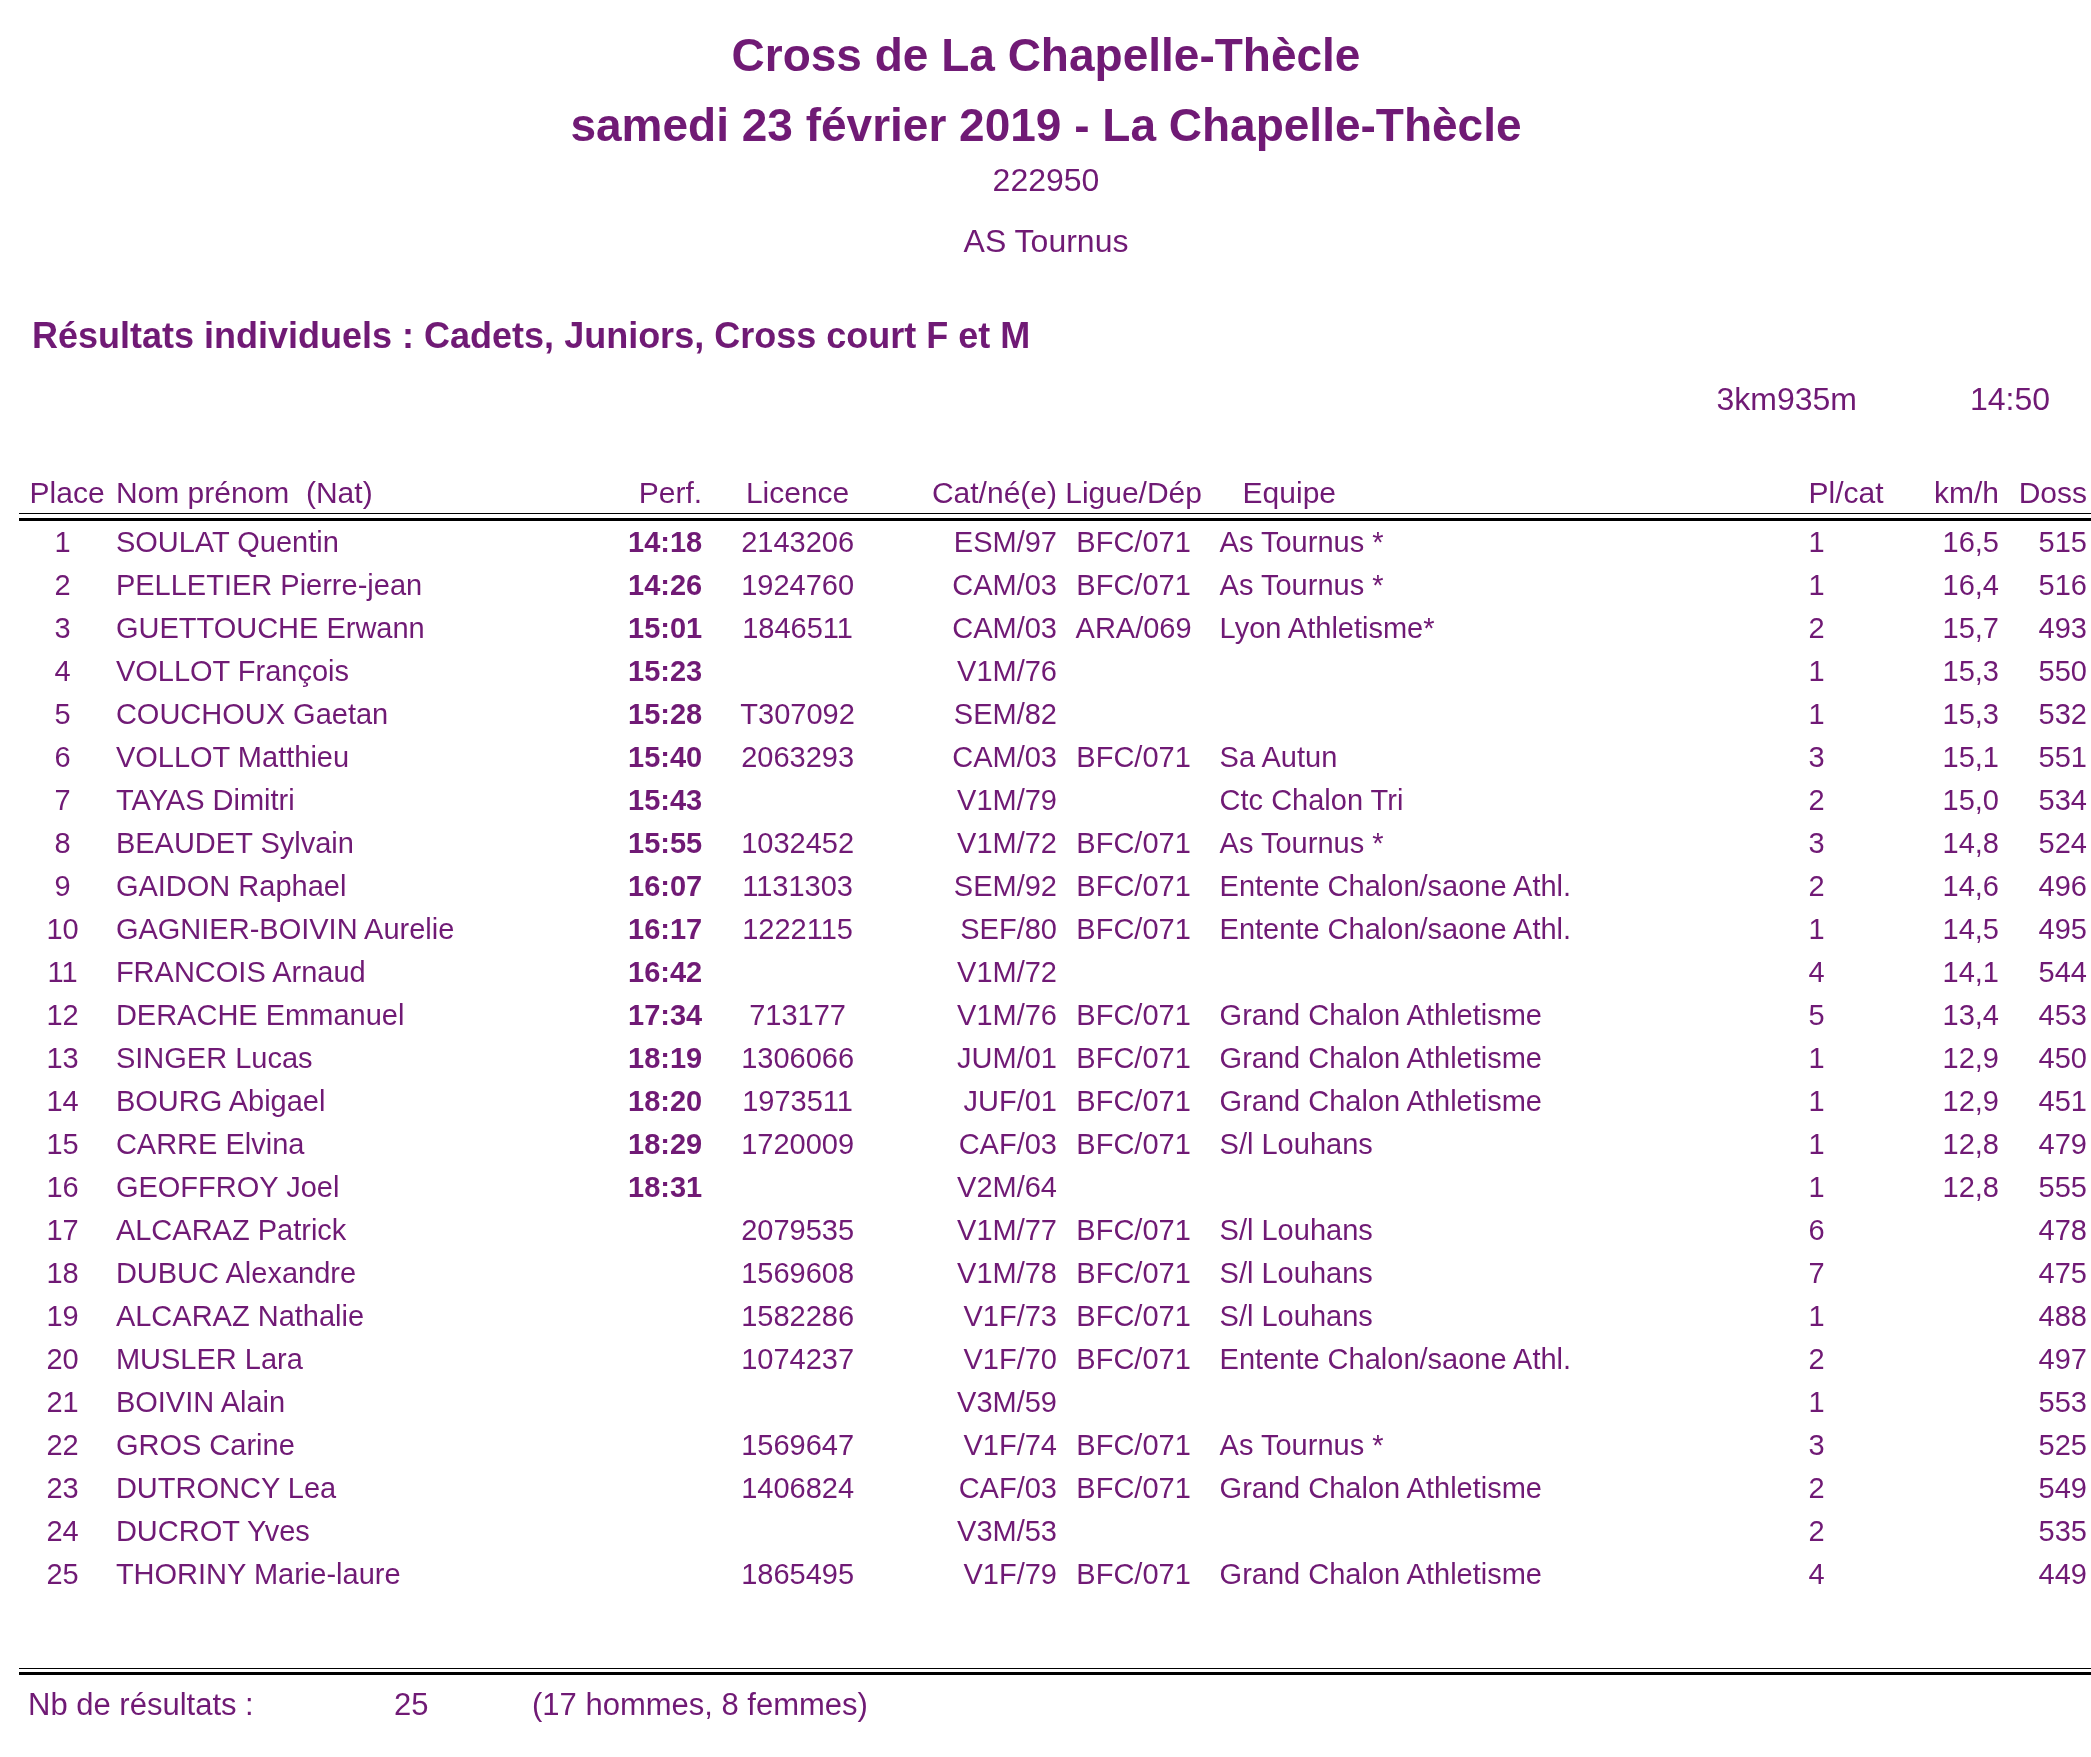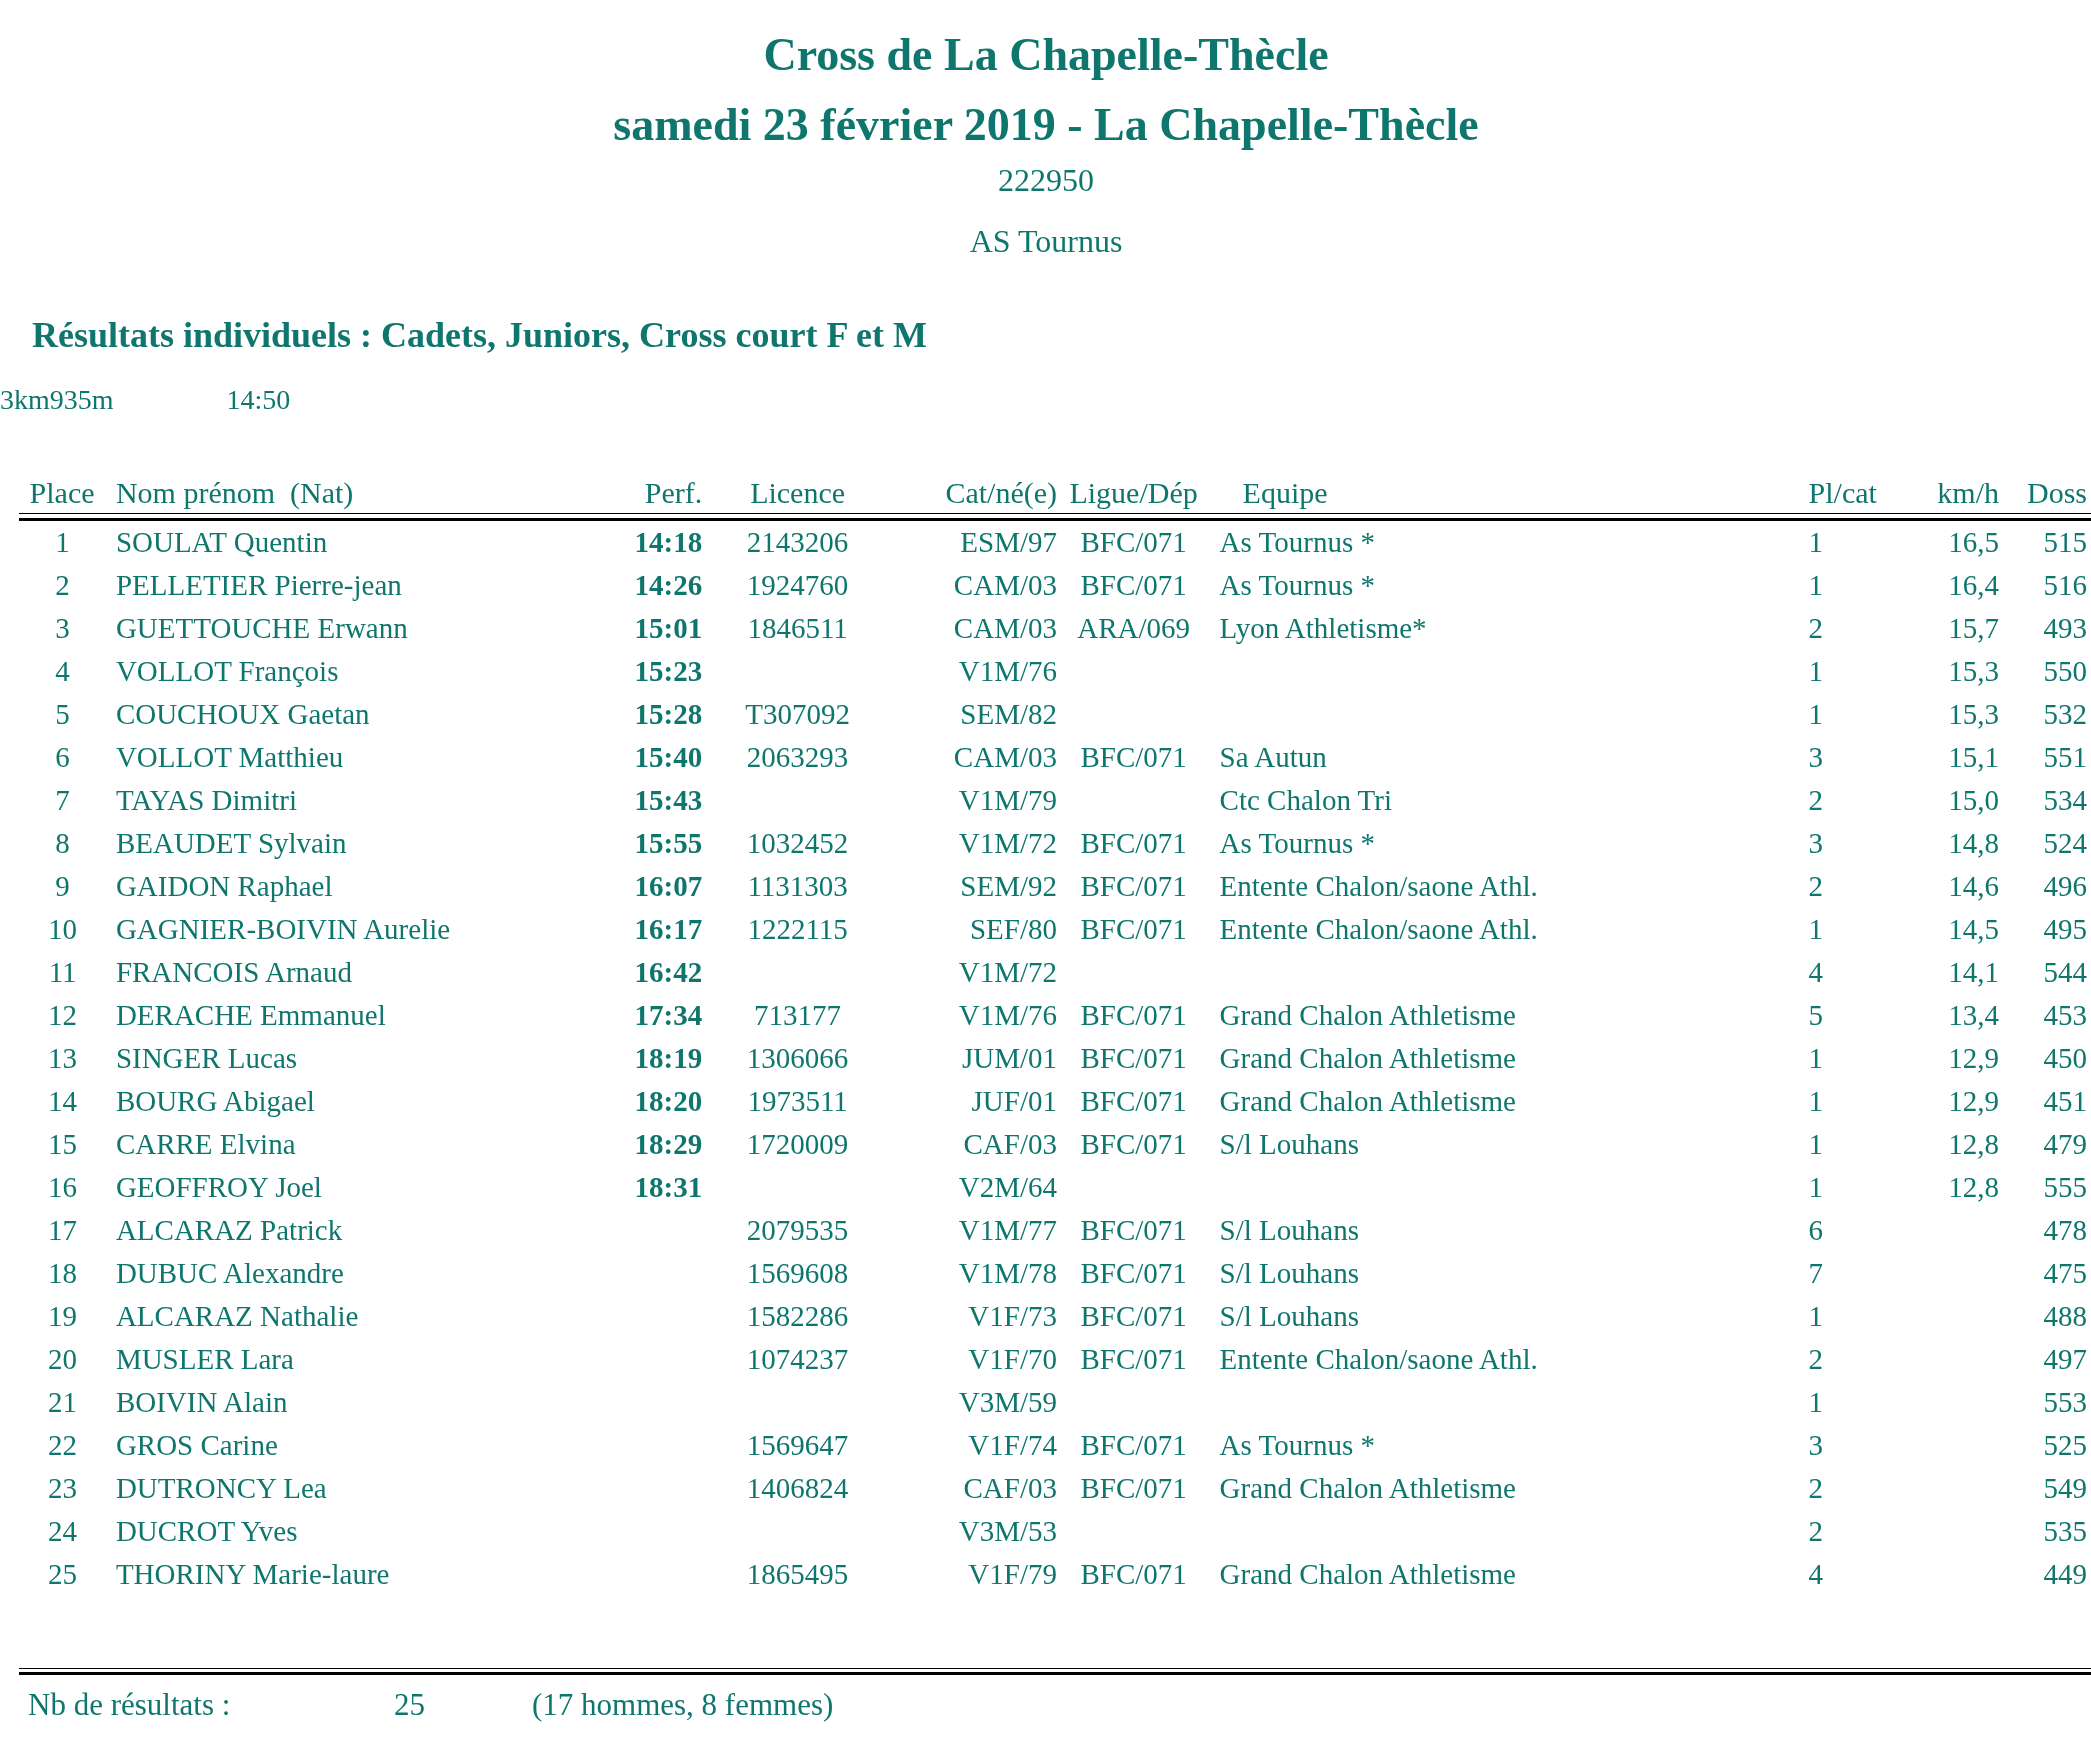--- a/index.html
+++ b/index.html
@@ -1,31 +1,31 @@
 <!DOCTYPE html>
 <html style="font-size:15px"><head>
 <meta charset="utf-8">
 <style>
   html, body { margin: 0; padding: 0; background: #fff; }
   .page {
     position: relative;
     width: 2092px;
     height: 1758px;
     background: #ffffff;
-    color: #0f766e;
-    font-family: Liberation Serif, serif;
+    color: #701a75;
+    font-family: Liberation Sans, sans-serif;
     overflow: hidden;
   }
   .titles { padding-top: 20.4px; font-size: 46px; font-weight: bold; line-height: 70px; text-align: center; }
   .code  { font-size: 32px; line-height: 37px; margin-top: 2px; text-align: center; }
   .club  { font-size: 32px; line-height: 37px; margin-top: 24px; text-align: center; }
   .section-title { font-size: 36px; font-weight: bold; line-height: 43px; margin: 54px 0 0 32px; }
   .race-info {
-    margin-top: 24px; font-size: 28px; line-height: 37px;
-    display: flex; justify-content: flex-start; gap: 113px; padding-right: 42px;
+    margin-top: 24px; font-size: 32px; line-height: 37px;
+    display: flex; justify-content: flex-end; gap: 113px; padding-right: 42px;
   }
   .tablewrap { margin: 54px 0 0 18.6px; width: 2073px; }
   .grid {
     display: grid;
     grid-template-columns: 88px 506px 97px 176px 176px 144px 603px 88px 107px 88px;
   }
   .thead { font-size: 30px; }
   .thead .cell { height: 41px; line-height: 41px; }
   .trow .cell { height: 43px; line-height: 43px; font-size: 29px; }
   .cell { white-space: nowrap; overflow: hidden; }

